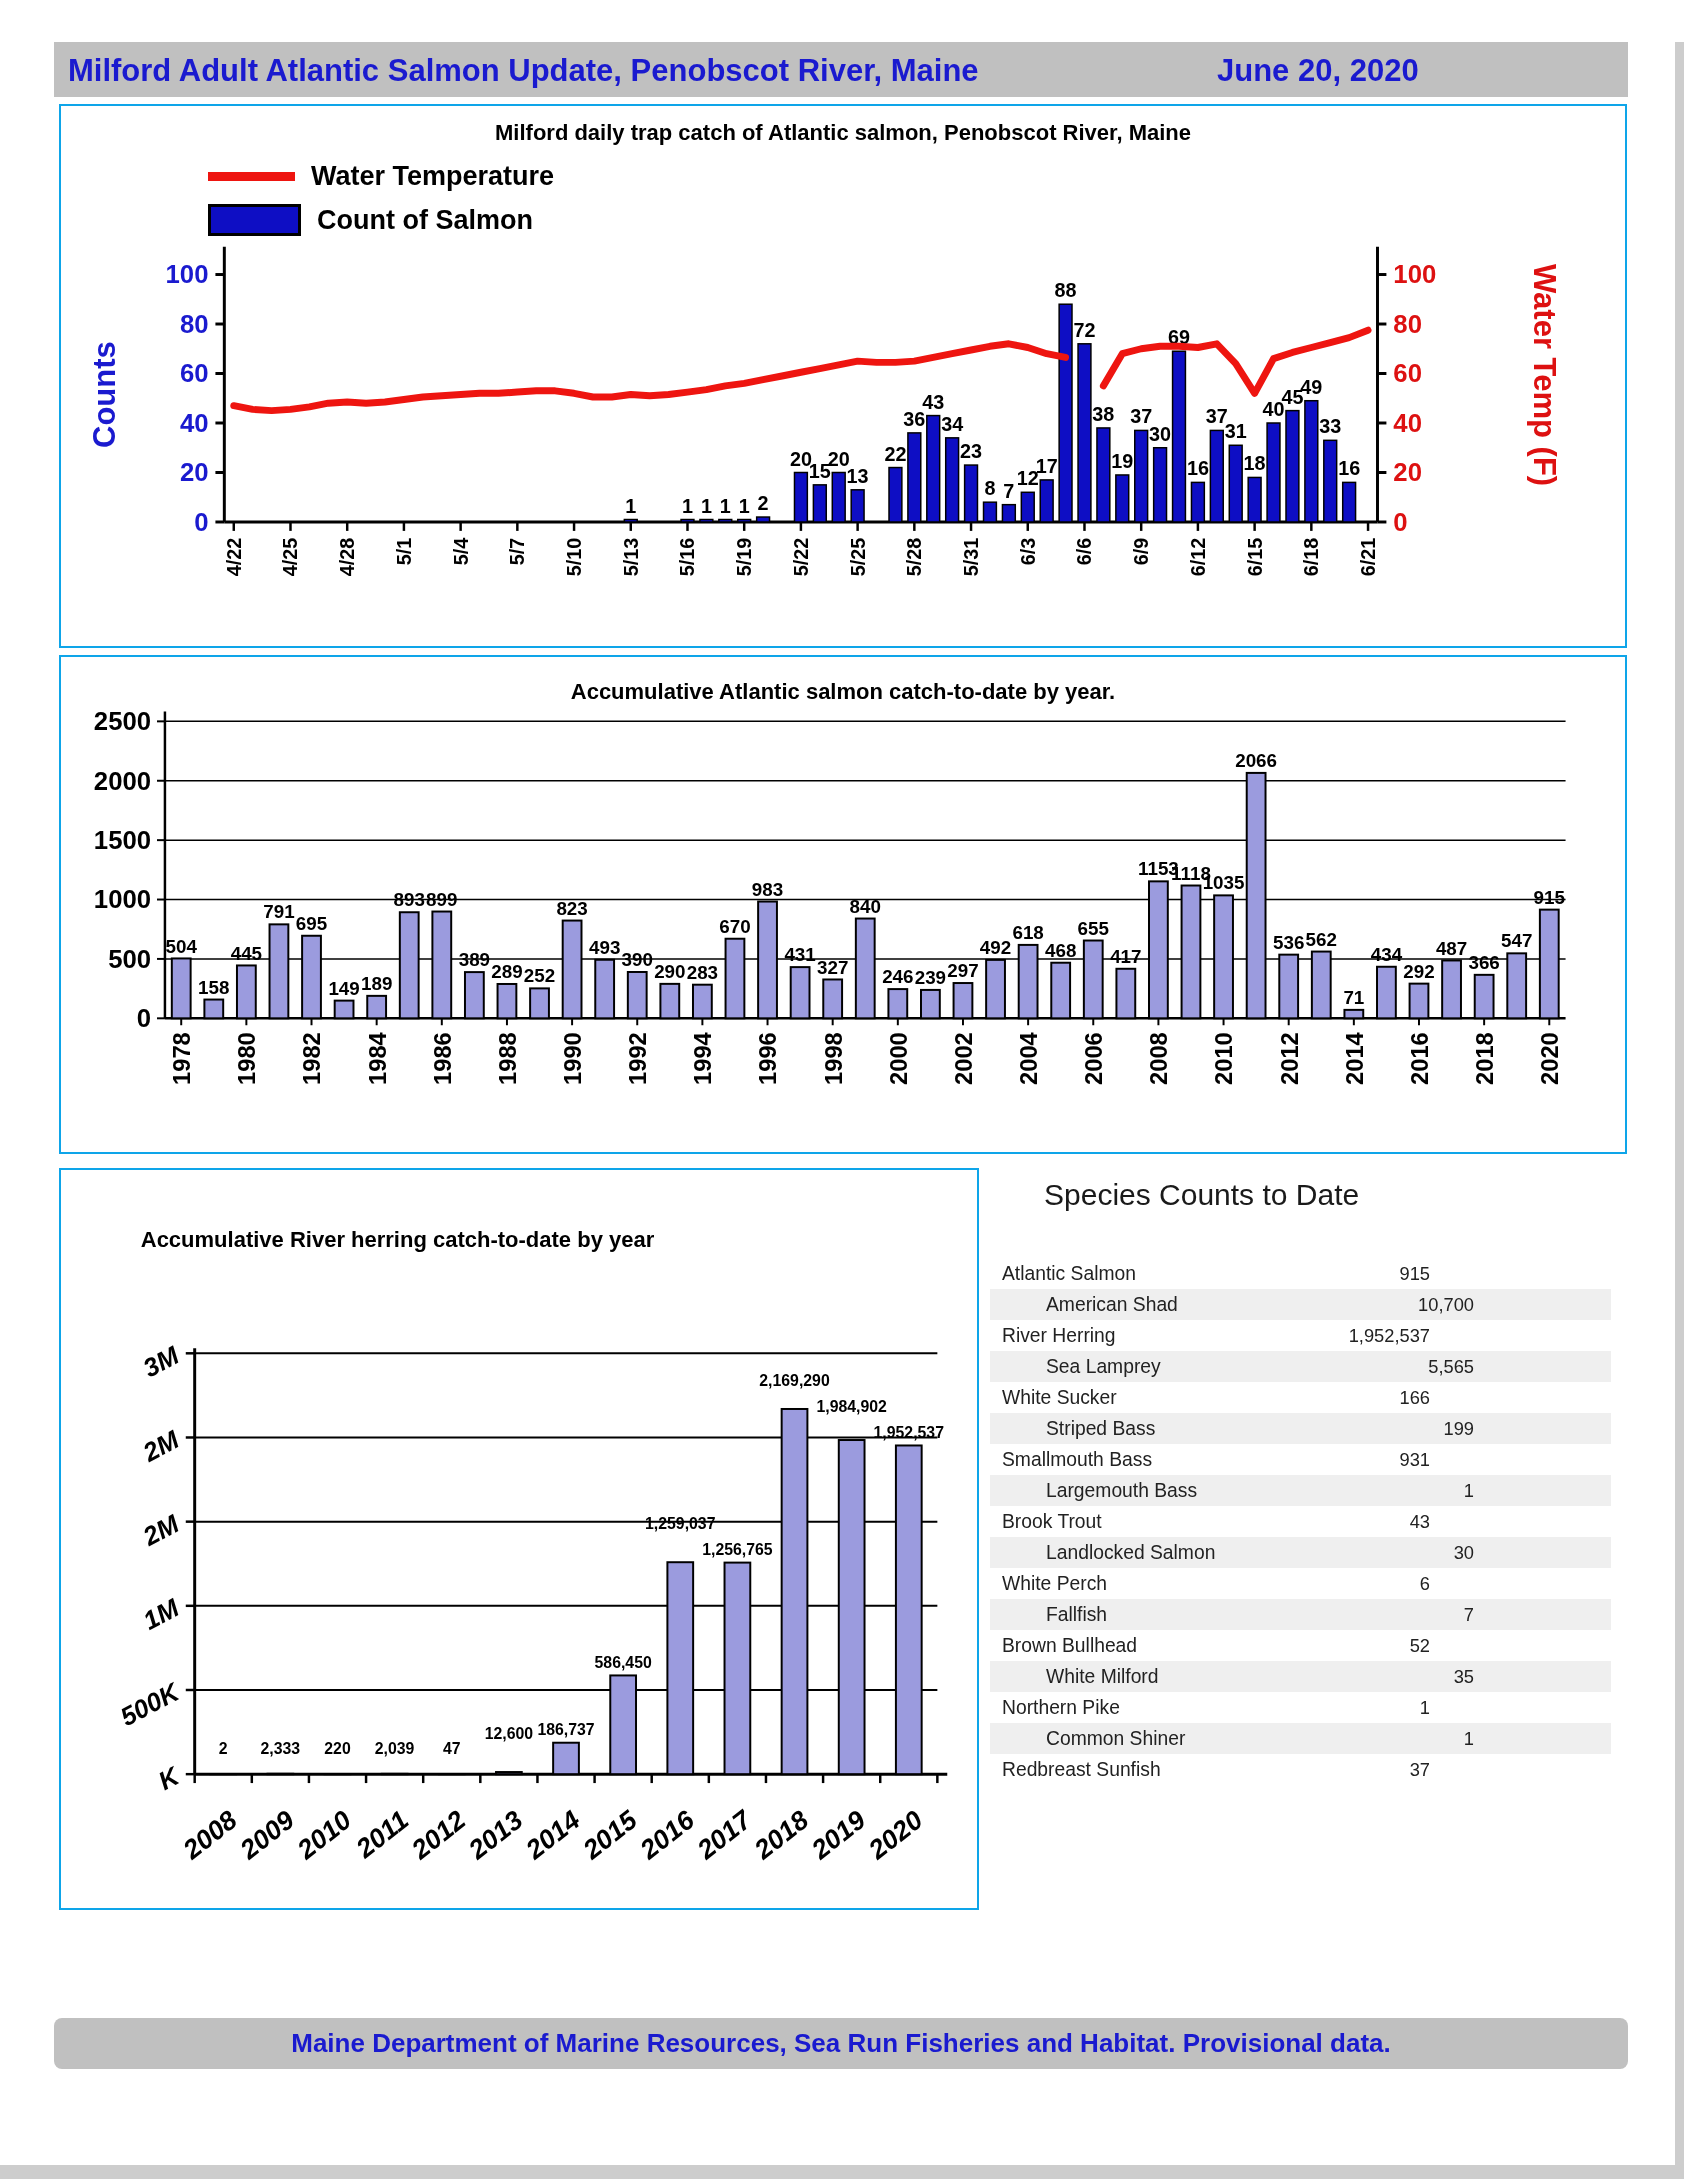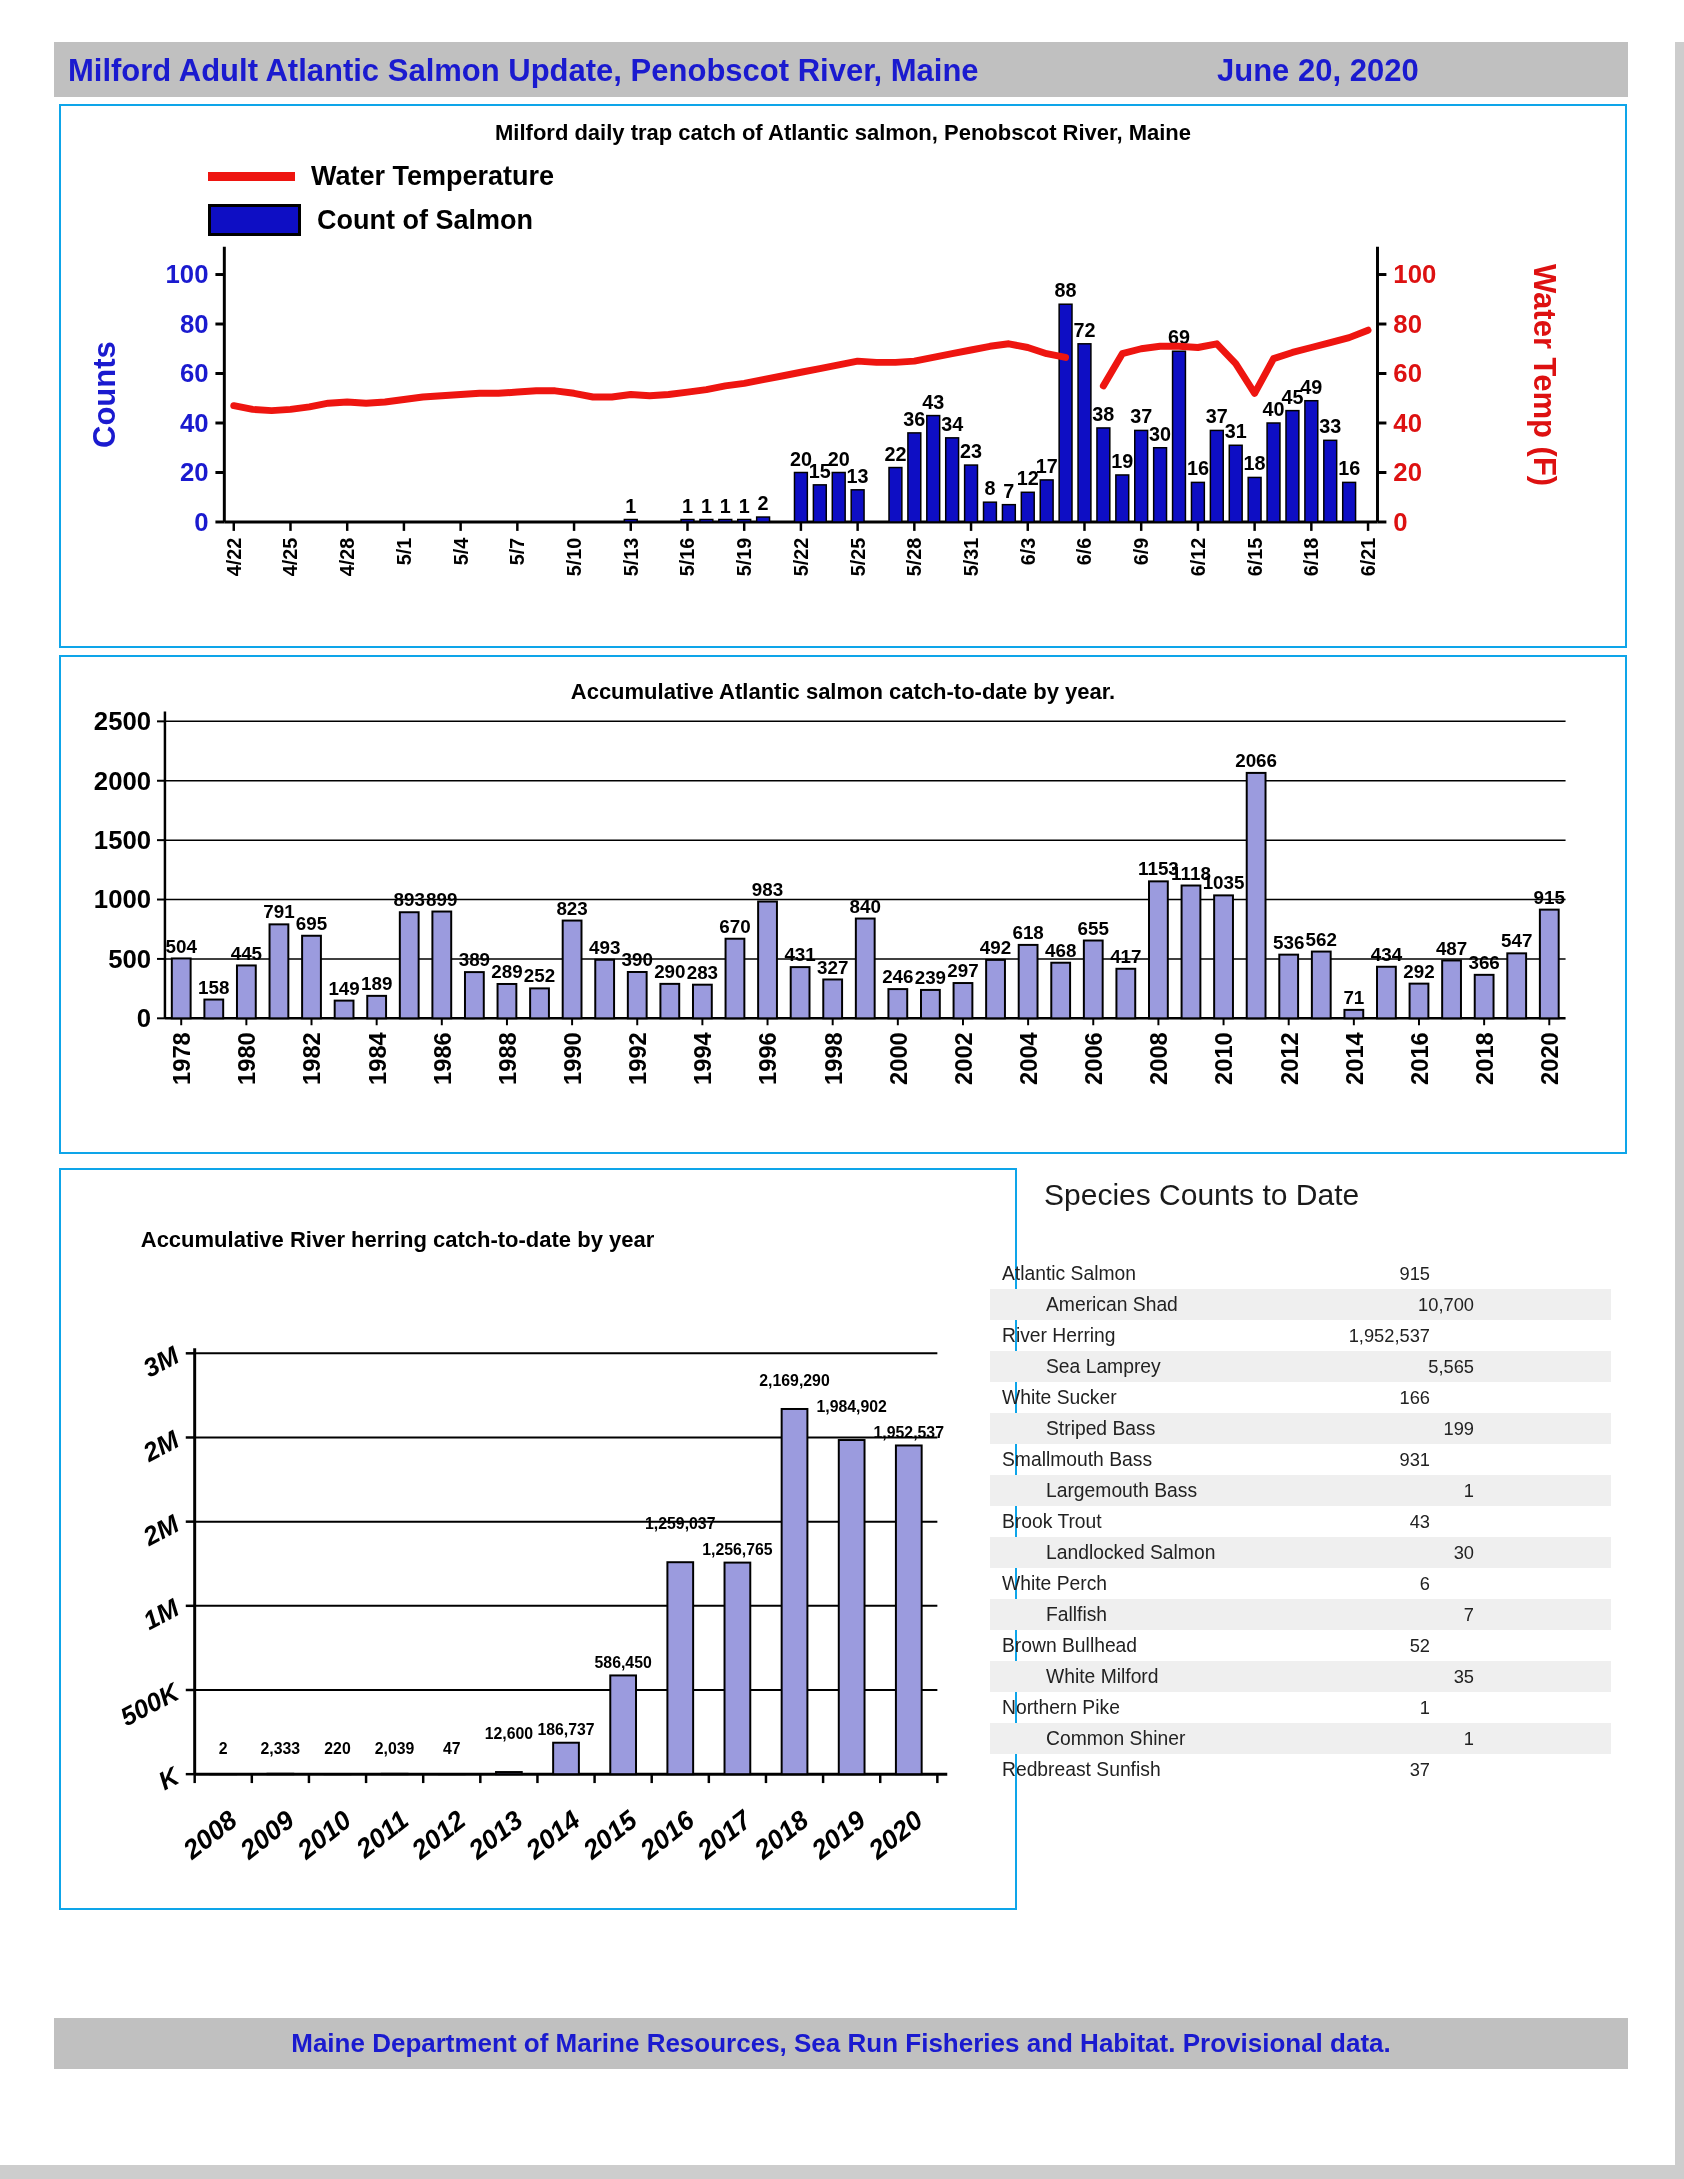--- a/index.html
+++ b/index.html
@@ -6,21 +6,21 @@
   body{width:1684px;height:2179px;position:relative;font-family:"Liberation Sans",sans-serif;}
 
   .banner{position:absolute;left:54px;width:1574px;background:#C0C0C0;}
   #header-bar{top:42px;height:55px;}
   #header-title{position:absolute;left:14px;top:11px;font-size:31px;font-weight:bold;color:#1A1ACF;white-space:nowrap;}
   #header-date{position:absolute;left:1163px;top:11px;font-size:31px;font-weight:bold;color:#1A1ACF;white-space:nowrap;}
 
   .chart-box{position:absolute;background:#fff;border:2px solid #0ea5e9;}
   #chart1-box{left:59px;top:104px;width:1564px;height:540px;}
   #chart2-box{left:59px;top:655px;width:1564px;height:495px;}
-  #chart3-box{left:59px;top:1168px;width:916px;height:738px;padding-left:38px;}
+  #chart3-box{left:59px;top:1168px;width:916px;height:738px;}
   .chart-box svg{position:absolute;left:0;top:0;}
 
   .c-title{position:absolute;font-weight:bold;font-size:22px;color:#000;}
   #chart1-title{top:14px;left:0;width:100%;text-align:center;}
   #chart2-title{top:22px;left:0;width:100%;text-align:center;}
   #chart3-title{top:57px;left:69px;width:535px;text-align:center;}
 
   #legend1{position:absolute;left:147px;top:48px;}
   .leg-row{display:flex;align-items:center;height:44px;}
   .leg-swatch{width:87px;height:26px;background:#0E0EC4;border:3px solid #000;}
@@ -46,21 +46,21 @@
   .c3bl{fill:#000;font-size:16px;font-weight:bold;}
 
   #species-panel{position:absolute;left:990px;top:1178px;width:634px;}
   #species-title{font-size:30px;color:#1a1a1a;font-weight:normal;margin:0 0 0 54px;}
   #species-rows{margin-top:46px;}
   .srow{display:flex;align-items:center;height:31px;width:577px;}
   .srow.alt{background:#EFEFEF;padding-left:44px;}
   .sname{margin-left:12px;font-size:19.3px;color:#222;flex:1;}
   .sval{width:158px;text-align:right;margin-right:137px;font-size:18.3px;color:#222;}
 
-  #footer-bar{top:2018px;height:51px;}
+  #footer-bar{top:2018px;height:51px;border-radius:8px;}
   #footer-text{line-height:51px;text-align:center;font-size:26px;font-weight:bold;color:#1A1ACF;}
 
   #bottom-strip{position:absolute;left:0;top:2165px;width:1684px;height:14px;background:#CDCDCD;}
   #right-strip{position:absolute;left:1675px;top:42px;width:9px;height:2124px;background:#CDCDCD;}
 </style>
 </head>
 <body>
 
 <div class="banner" id="header-bar">
   <span id="header-title">Milford Adult Atlantic Salmon Update, Penobscot River, Maine</span>

